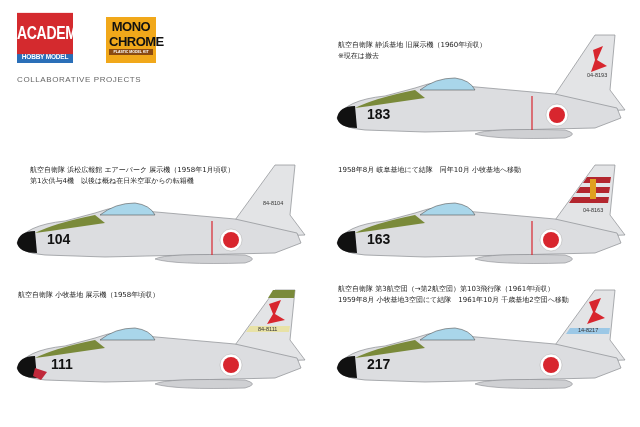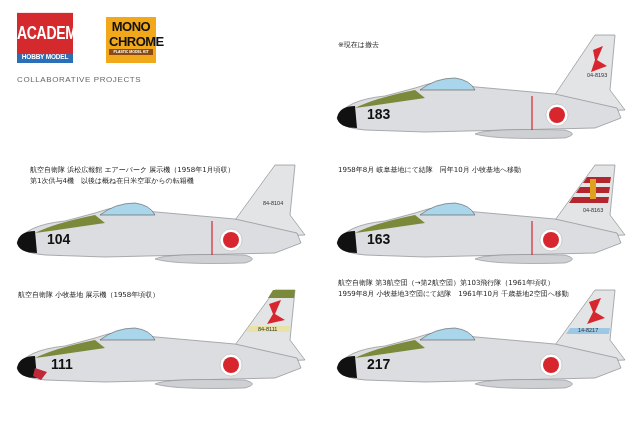--- a/index.html
+++ b/index.html
@@ -24,20 +24,21 @@
 
 <div class="logo-mono">
   <div class="mono-line">MONO</div>
   <div class="mono-line">CHROME</div>
   <div class="mono-sub">PLASTIC MODEL KIT</div>
 </div>
 
 <div class="collab">COLLABORATIVE PROJECTS</div>
 
 <div class="caption" style="left:338px; top:40px;">
+  <div>航空自衛隊 静浜基地 旧展示機（1960年頃収）</div>
   <div>※現在は撤去</div>
 </div>
 <svg class="plane" style="left:325px; top:30px;" viewBox="0 0 310 130">
   <g>
 
     <path d="M225 72 L270 5 L290 5 L285 60 L300 80 L240 82 Z" fill="#e3e4e6" stroke="#8a8c90" stroke-width="0.7"></path>
 
     <path d="M12 88 Q20 70 60 66 L90 58 Q115 48 140 56 L230 64 L292 78 L296 88 L270 98 L100 102 L40 100 Q15 98 12 88 Z" fill="#dcdde0" stroke="#8a8c90" stroke-width="0.7"></path>
 
     <path d="M30 78 Q50 68 90 60 L100 68 L45 76 Z" fill="#7a8a3a"></path>
@@ -119,21 +120,21 @@
     <path d="M30 88 L42 92 L36 100 L28 96 Z" fill="#c0283a"></path>
     <path d="M95 60 Q110 48 130 48 Q145 50 150 60 Z" fill="#a9d6ea" stroke="#555" stroke-width="0.6"></path>
     <path d="M150 104 Q160 98 240 100 Q255 104 240 108 Q170 110 150 104 Z" fill="#cfd0d3" stroke="#8a8c90" stroke-width="0.6"></path>
     <circle cx="226" cy="85" r="11" fill="#fff" stroke="#aaa" stroke-width="0.5"></circle>
     <circle cx="226" cy="85" r="8" fill="#d8262e"></circle>
   </g>
   <text x="46" y="89" font-family="Liberation Sans, sans-serif" font-weight="bold" font-size="14" fill="#111">111</text>
   <text x="253" y="51" font-family="Liberation Sans, sans-serif" font-size="5.5" fill="#333">84-8111</text>
 </svg>
 
-<div class="caption" style="left:338px; top:278px;">
+<div class="caption" style="left:338px; top:284px;">
   <div>航空自衛隊 第3航空団（→第2航空団）第103飛行隊（1961年頃収）</div>
   <div>1959年8月 小牧基地3空団にて結隊　1961年10月 千歳基地2空団へ移動</div>
 </div>
 <svg class="plane" style="left:325px; top:280px;" viewBox="0 0 310 130">
   <g>
     <path d="M225 72 L270 10 L290 10 L285 60 L300 80 L240 82 Z" fill="#e3e4e6" stroke="#8a8c90" stroke-width="0.7"></path>
     <path d="M245 48 L285 48 L284 54 L241 54 Z" fill="#9cc8e6"></path>
     <path d="M264 22 L276 18 L270 32 L280 38 L262 44 L268 32 Z" fill="#d8262e"></path>
     <path d="M12 88 Q20 70 60 66 L90 58 Q115 48 140 56 L230 64 L292 78 L296 88 L270 98 L100 102 L40 100 Q15 98 12 88 Z" fill="#dcdde0" stroke="#8a8c90" stroke-width="0.7"></path>
     <path d="M30 78 Q50 68 90 60 L100 68 L45 76 Z" fill="#7a8a3a"></path>

